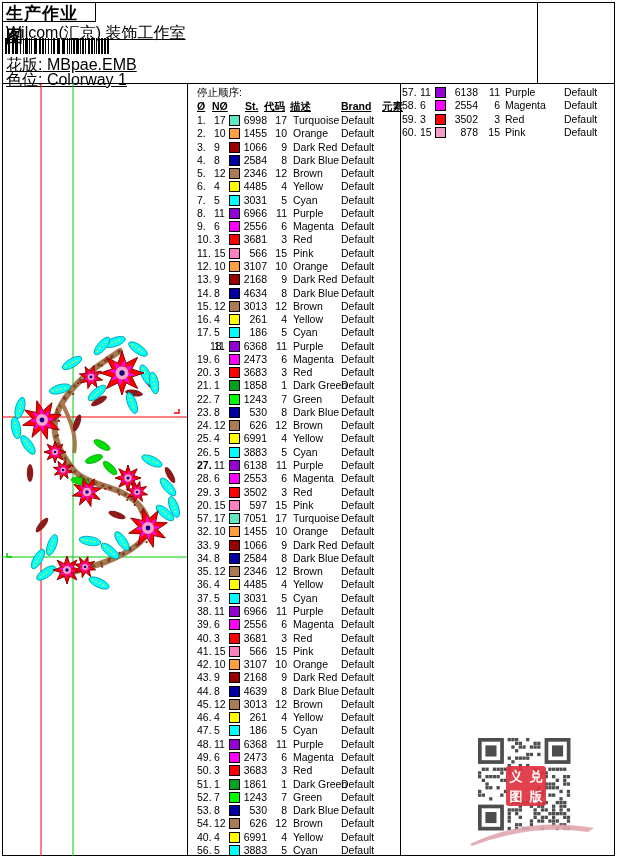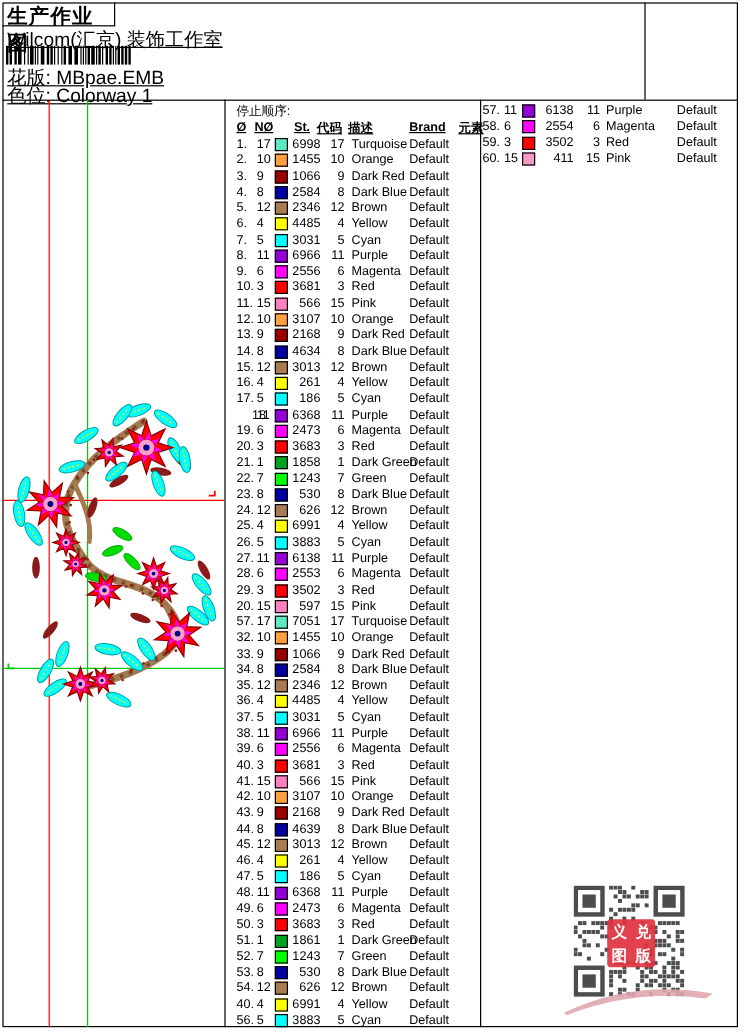--- a/index.html
+++ b/index.html
@@ -474,21 +474,21 @@
       <div>
         <span class="abs rowtxt" style="left: 197px; top: 445.75px; width: 18px; display: inline-block;">26.</span>
         <span class="abs rowtxt" style="left: 214px; top: 445.75px; width: 16px; display: inline-block;">5</span>
         <span class="sw" style="left: 229px; top: 446.75px; background: rgb(0, 255, 255);"></span>
         <span class="abs rowtxt ra" style="left: 240px; top: 445.75px; width: 27px; display: inline-block;">3883</span>
         <span class="abs rowtxt ra" style="left: 270px; top: 445.75px; width: 17px; display: inline-block;">5</span>
         <span class="abs rowtxt" style="left: 293px; top: 445.75px;">Cyan</span>
         <span class="abs rowtxt" style="left: 341px; top: 445.75px;">Default</span>
       </div>
       <div>
-        <span class="abs rowtxt" style="left: 197px; top: 459.02px; width: 18px; display: inline-block;">27.</span>
+        <span class="abs rowtxt" style="left: 197px; top: 459.02px; width: 18px; display: inline-block; font-weight: bold;">27.</span>
         <span class="abs rowtxt" style="left: 214px; top: 459.02px; width: 16px; display: inline-block;">11</span>
         <span class="sw" style="left: 229px; top: 460.02px; background: rgb(148, 0, 211);"></span>
         <span class="abs rowtxt ra" style="left: 240px; top: 459.02px; width: 27px; display: inline-block;">6138</span>
         <span class="abs rowtxt ra" style="left: 270px; top: 459.02px; width: 17px; display: inline-block;">11</span>
         <span class="abs rowtxt" style="left: 293px; top: 459.02px;">Purple</span>
         <span class="abs rowtxt" style="left: 341px; top: 459.02px;">Default</span>
       </div>
       <div>
         <span class="abs rowtxt" style="left: 197px; top: 472.29px; width: 18px; display: inline-block;">28.</span>
         <span class="abs rowtxt" style="left: 214px; top: 472.29px; width: 16px; display: inline-block;">6</span>
@@ -774,21 +774,21 @@
         <span class="sw" style="left: 435px; top: 113.54px; background: rgb(255, 0, 0);"></span>
         <span class="abs rowtxt ra" style="left: 450px; top: 112.54px; width: 28px; display: inline-block;">3502</span>
         <span class="abs rowtxt ra" style="left: 482px; top: 112.54px; width: 18px; display: inline-block;">3</span>
         <span class="abs rowtxt" style="left: 505px; top: 112.54px;">Red</span>
         <span class="abs rowtxt" style="left: 564px; top: 112.54px;">Default</span>
       </div>
       <div>
         <span class="abs rowtxt" style="left: 402px; top: 125.81px; width: 18px; display: inline-block;">60.</span>
         <span class="abs rowtxt" style="left: 420px; top: 125.81px; width: 16px; display: inline-block;">15</span>
         <span class="sw" style="left: 435px; top: 126.81px; background: rgb(244, 154, 200);"></span>
-        <span class="abs rowtxt ra" style="left: 450px; top: 125.81px; width: 28px; display: inline-block;">411</span>
+        <span class="abs rowtxt ra" style="left: 450px; top: 125.81px; width: 28px; display: inline-block;">878</span>
         <span class="abs rowtxt ra" style="left: 482px; top: 125.81px; width: 18px; display: inline-block;">15</span>
         <span class="abs rowtxt" style="left: 505px; top: 125.81px;">Pink</span>
         <span class="abs rowtxt" style="left: 564px; top: 125.81px;">Default</span>
       </div>
     </div>
 
   <svg class="abs" style="left:478px;top:738px;" width="96" height="96" id="qr-svg">
       <rect x="29.6" y="0" width="3.3000000000000003" height="3.3000000000000003" fill="#4d4d4d"></rect>
       <rect x="33.300000000000004" y="0" width="3.3000000000000003" height="3.3000000000000003" fill="#4d4d4d"></rect>
       <rect x="37" y="0" width="3.3000000000000003" height="3.3000000000000003" fill="#4d4d4d"></rect>

